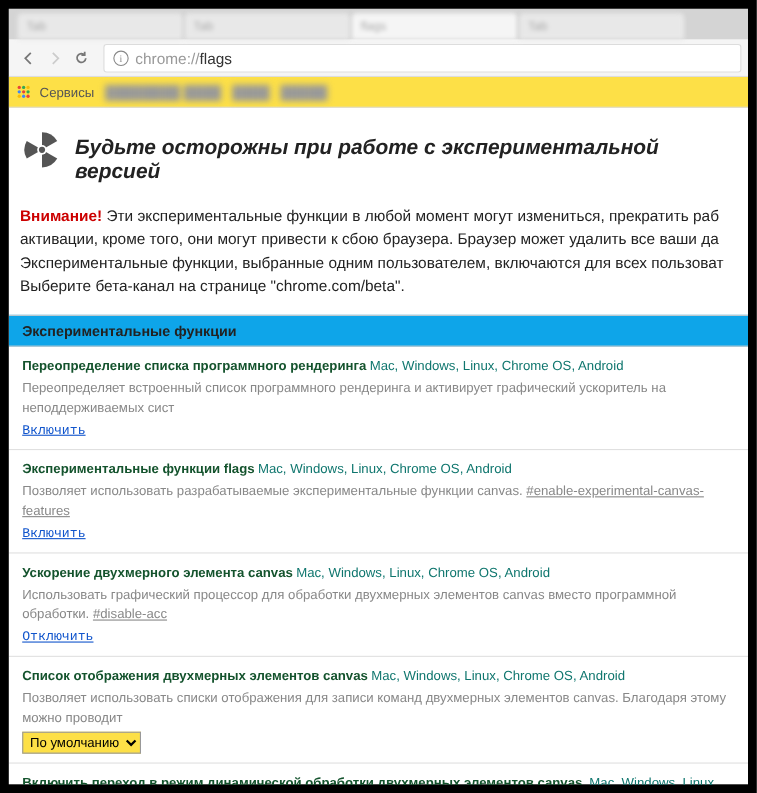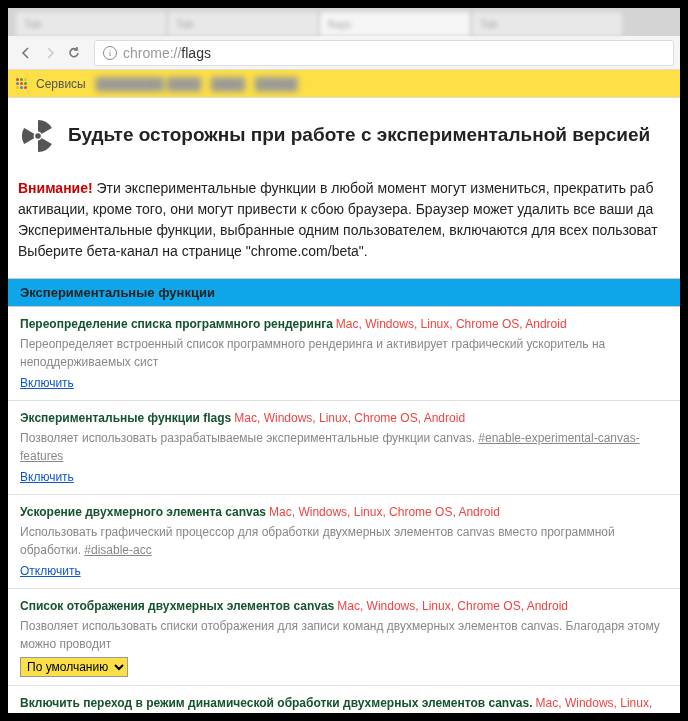--- a/index.html
+++ b/index.html
@@ -112,20 +112,21 @@
       display: flex;
       align-items: flex-start;
       gap: 10px;
     }
     .hazard-icon svg { width: 40px; height: 40px; }
     .header-title {
       font-size: 19px;
       font-weight: bold;
       color: #222;
       padding-top: 8px;
+      font-style: italic;
     }
     .warning-block {
       padding: 4px 10px 16px 10px;
       font-size: 14px;
       line-height: 1.5;
       color: #222;
     }
     .warning-word { color: #c00; font-weight: bold; }
     .section-header {
       background: #0ea5e9;
@@ -136,29 +137,30 @@
       font-weight: bold;
       color: #222;
     }
     .flag-item {
       border-bottom: 1px solid #e0e0e0;
       padding: 8px 12px;
       font-size: 12px;
       line-height: 1.5;
     }
     .flag-title { font-weight: bold; color: #14532d; display: inline; }
-    .flag-platforms { color: #ef4444; display: inline; margin-left: 3px; }
+    .flag-platforms { color: #0f766e; display: inline; margin-left: 3px; }
     .flag-desc { color: #888; margin-top: 2px; }
     .flag-hash { color: #888; text-decoration: underline; }
     .flag-link {
       color: #1155cc;
       text-decoration: underline;
       cursor: pointer;
       display: inline-block;
       margin-top: 3px;
+      font-family: Liberation Mono, monospace;
     }
     .flag-select {
       margin-top: 4px;
       font-size: 12px;
       padding: 1px 2px;
       border: 1px solid #999;
       background: #fde047;
     }
   </style>
 </head>

